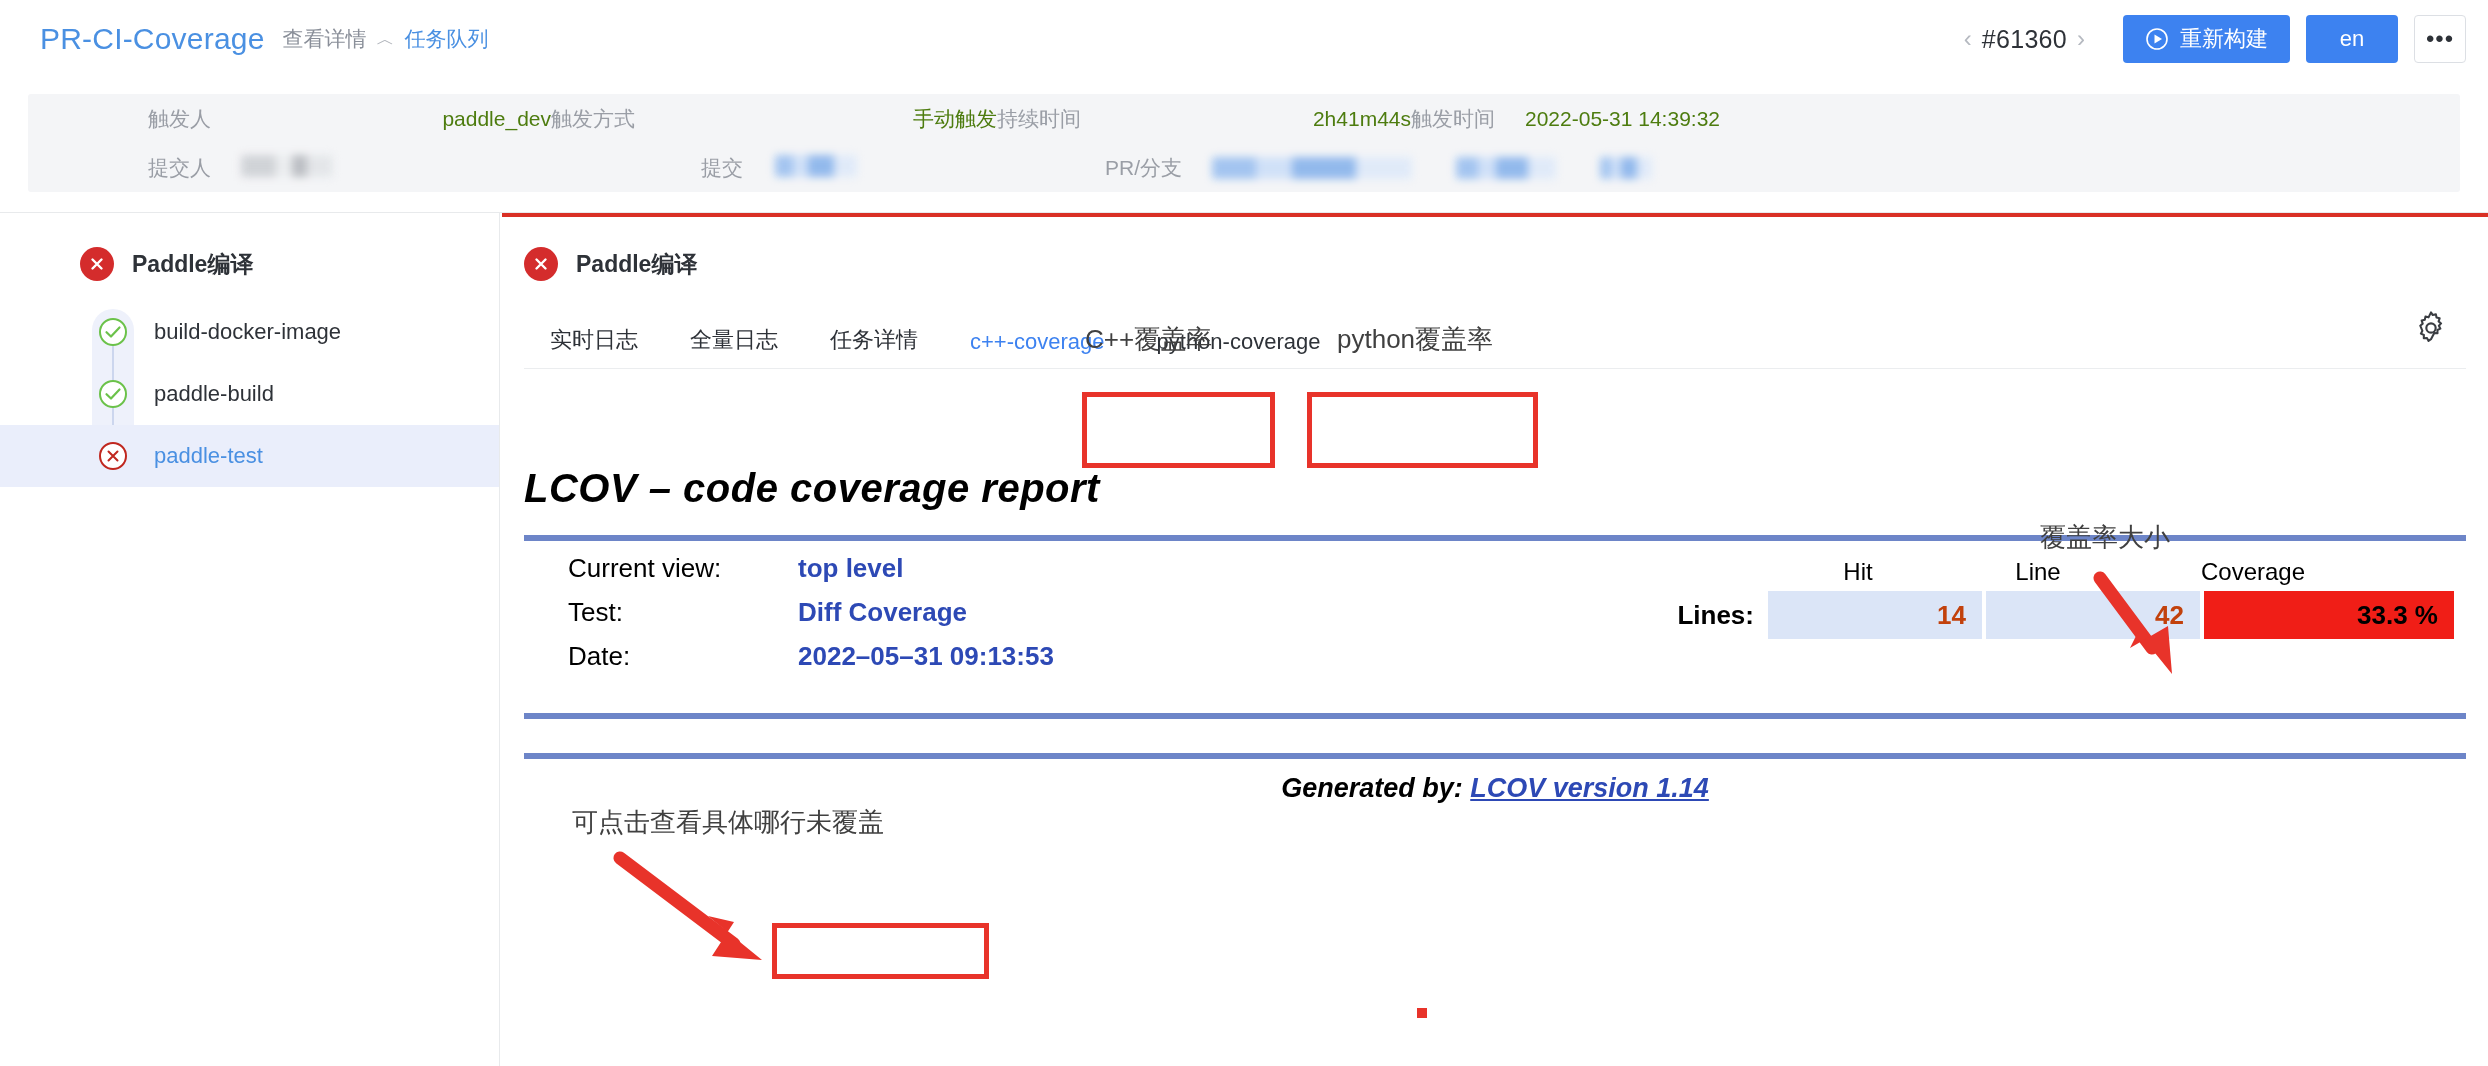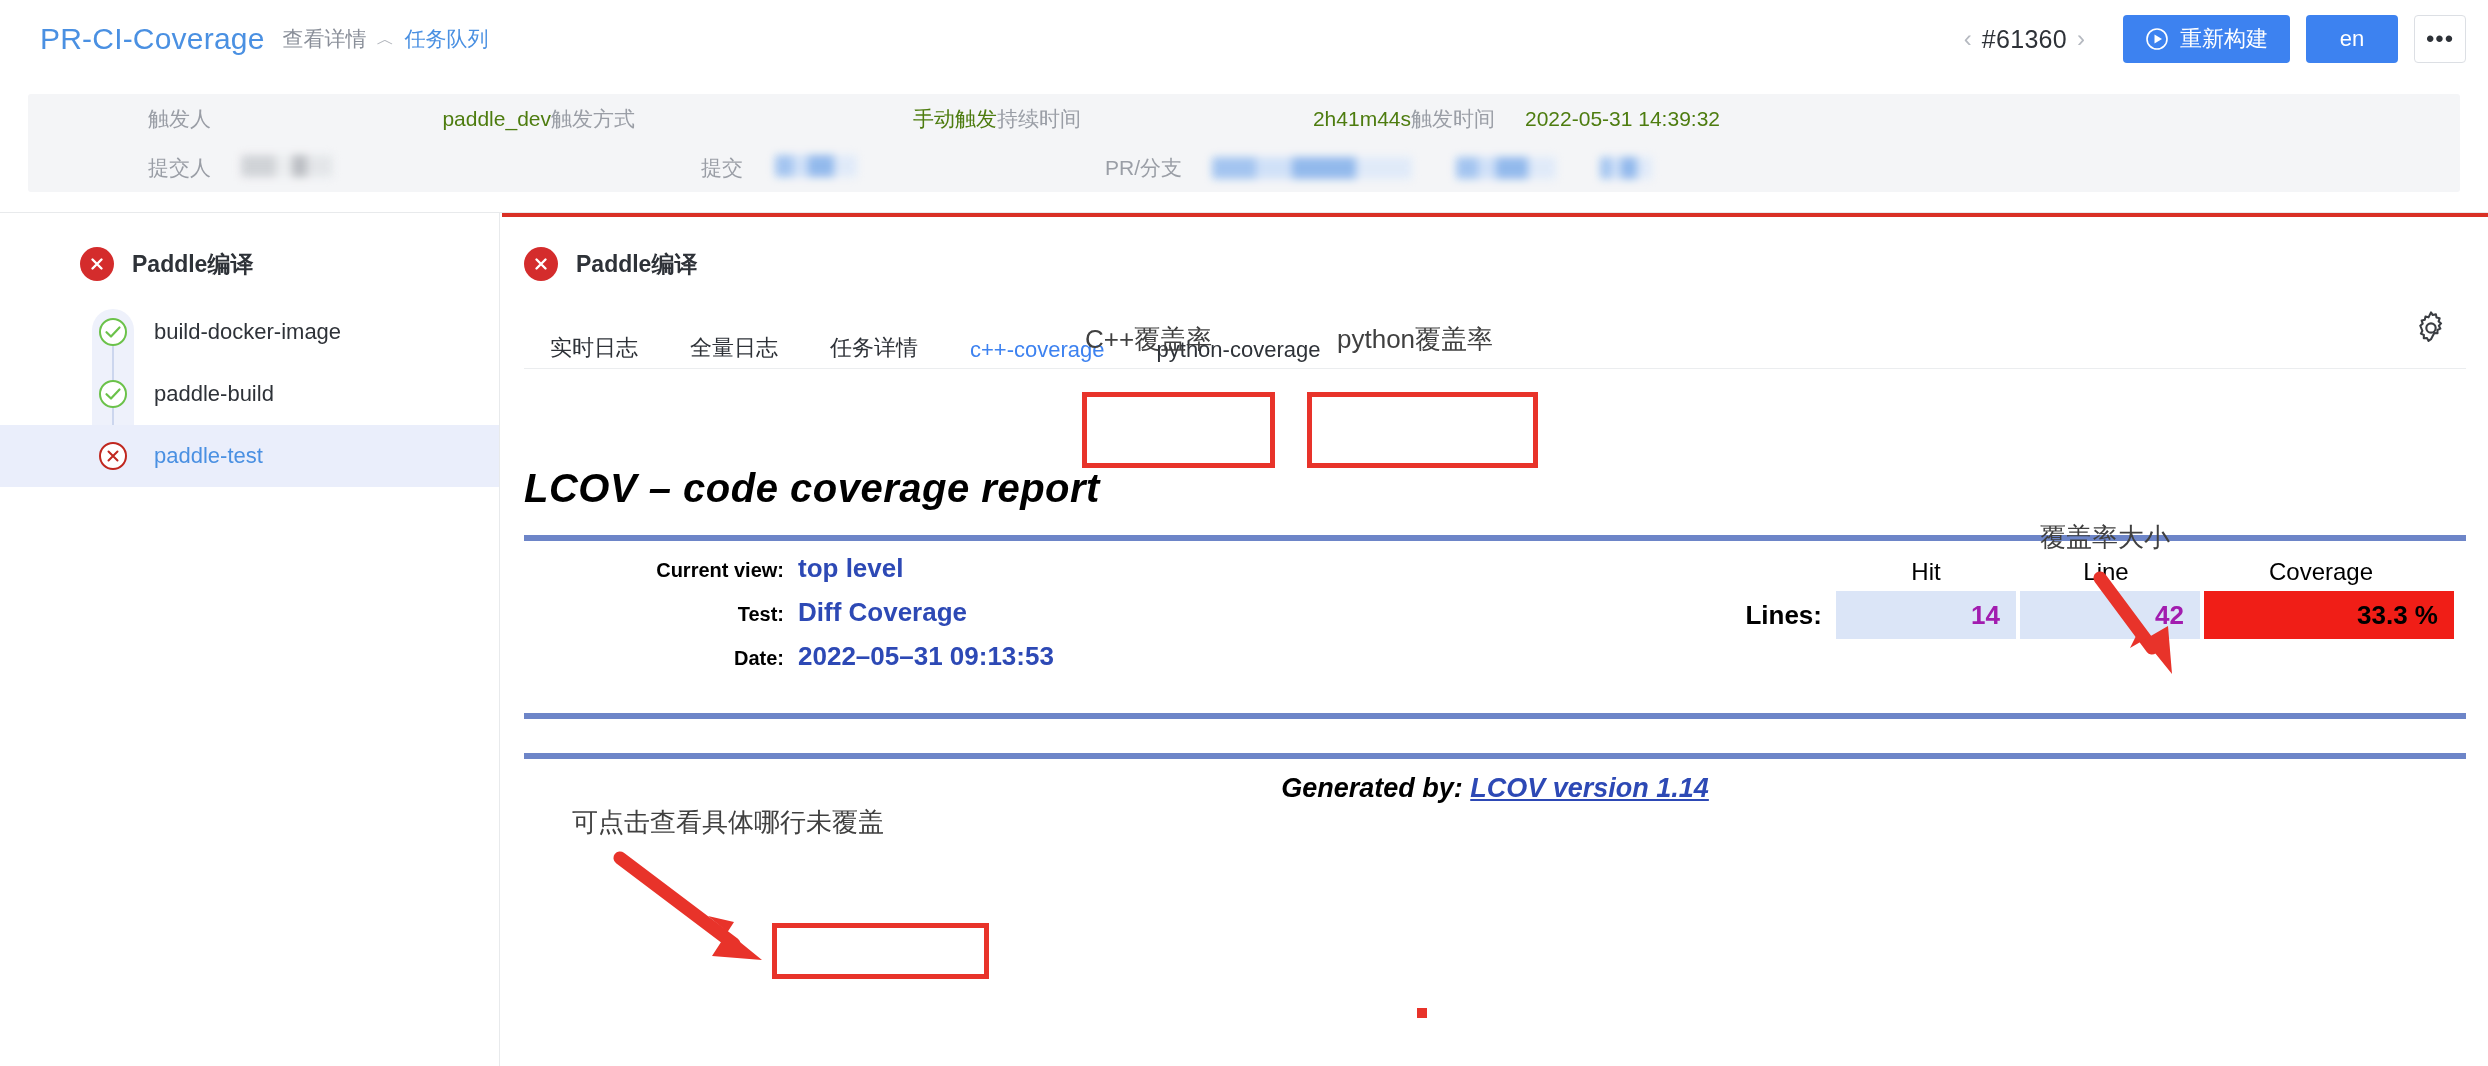--- a/index.html
+++ b/index.html
@@ -119,21 +119,21 @@
   .content-head .lbl { font-size: 23px; font-weight: 700; color: #2e3238; }
   .gear {
     position: absolute; right: 40px; top: 94px; width: 34px; height: 34px; cursor:pointer;
   }
 
   .tabs {
     position: relative; margin-top: 30px; padding-left: 22px;
     display: flex; align-items: flex-end; gap: 0; height: 58px;
   }
   .tab {
-    font-size: 22px; color: #2e3238; padding: 0 26px 6px 26px; cursor: pointer;
+    font-size: 22px; color: #2e3238; padding: 0 26px 14px 26px; cursor: pointer;
     white-space: nowrap;
   }
   .tab.active { color: #3d82f0; }
   .tabs-underline {
     position: absolute; left: 22px; right: 22px; bottom: 0; height: 1px; background:#ebedef;
   }
 
   
   .lcov {
     position: absolute; left: 22px; top: 235px; right: 22px; bottom: 0;
@@ -145,40 +145,40 @@
   }
   .rulebar { height: 6px; background: #6d85c8; width: 100%; }
 
   .lcov-headwrap {
     display: flex; justify-content: space-between; align-items: flex-start;
     padding: 12px 0 10px 0;
   }
   .lcov-meta { padding-left: 44px; }
   .meta-row { display:flex; align-items:baseline; height: 44px; }
   .meta-key {
-    width: 230px; text-align: right; padding-right: 14px;
-    font-size: 20px; font-weight: 700; color: #000;
+    width: 230px; text-align: left; padding-right: 14px;
+    font-size: 26px; font-weight: 400; color: #000;
   }
   .meta-val { font-size: 26px; font-weight: 700; color: #2d49b5; }
 
   .lcov-stats { padding-right: 12px; }
   .stats-head { display:flex; height: 38px; align-items: center; }
   .stats-head .sp { width: 130px; }
   .stats-head .cell {
     width: 180px; text-align: center; font-size: 24px; color:#000;
   }
   .stats-head .cell.cov { width: 250px; }
   .stats-row { display:flex; align-items: stretch; height: 48px; }
   .stats-row .lines {
     width: 130px; text-align: right; padding-right: 14px;
     font-size: 26px; font-weight: 700; color:#000;
     display:flex; align-items:center; justify-content:flex-end;
   }
   .stats-row .cell {
-    width: 180px; background: #dbe5f7; color: #a21caf; font-size: 26px;
+    width: 214px; background: #dbe5f7; color: #c2410c; font-size: 26px;
     font-weight: 700; display:flex; align-items:center; justify-content:flex-end;
     padding-right: 16px; margin-right: 4px;
   }
   .stats-row .cell.cov {
     width: 250px; background: #f01e17; color: #000; margin-right: 0;
   }
 
   .rulebar2 { height: 6px; background: #6d85c8; width: 100%; margin-top: 18px; }
 
   .cov-table {

